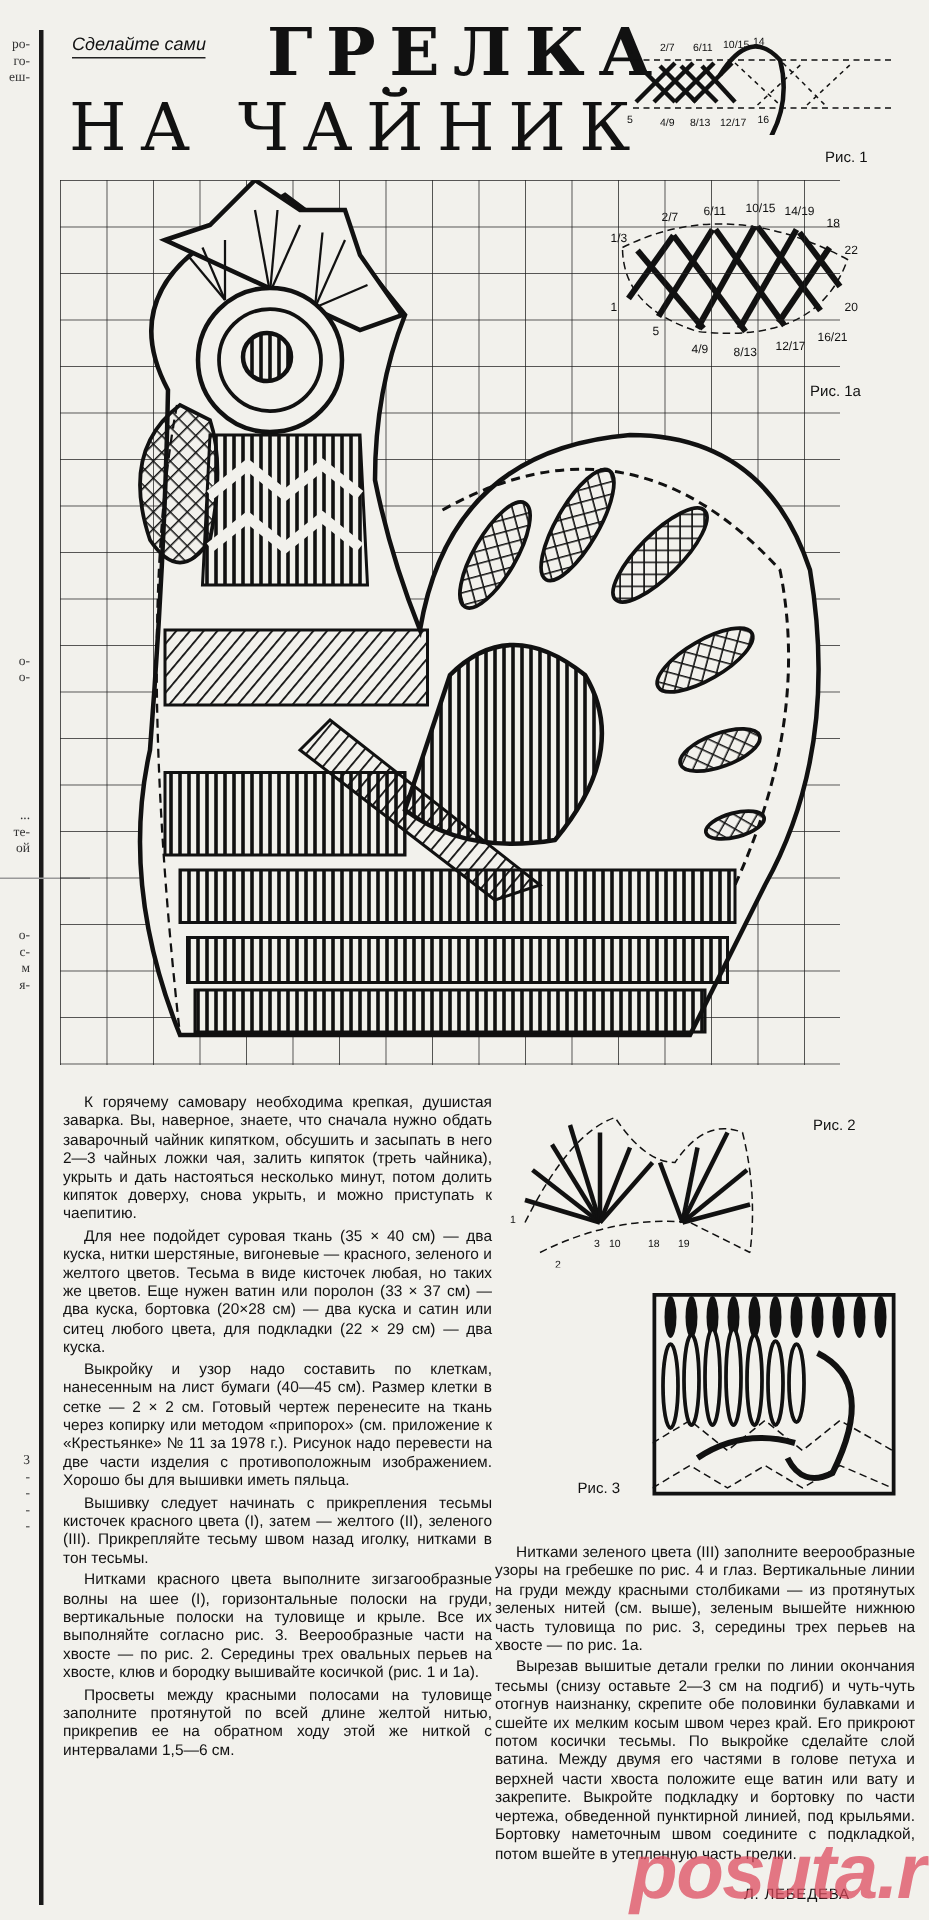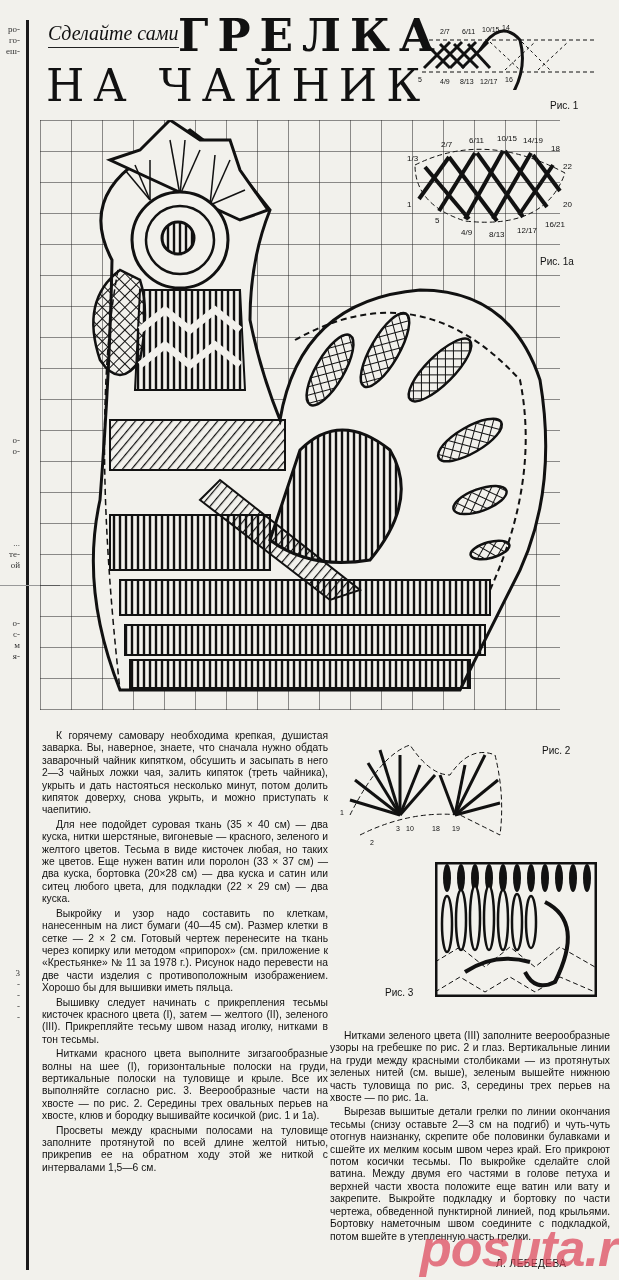--- a/index.html
+++ b/index.html
@@ -1,20 +1,20 @@
 <!DOCTYPE html>
 <html><head>
 <meta charset="utf-8">
 <style>
   html,body{margin:0;padding:0;}
   body{width:619px;height:1280px;background:#f2f1ec;position:relative;overflow:hidden;font-family:"Liberation Sans",sans-serif;color:#111;}
   .abs{position:absolute;}
   .edge-frag{position:absolute;left:2px;font-family:Liberation Serif, serif;font-size:9px;line-height:11px;color:#333;text-align:right;width:18px;}
   .vrule{position:absolute;left:26px;top:20px;width:3px;height:1250px;background:#1a1a1a;}
-  .kicker{position:absolute;left:48px;top:22px;font-family:Liberation Serif, serif;font-style:italic;font-size:20px;border-bottom:1px solid #222;padding-bottom:2px;}
+  .kicker{position:absolute;left:48px;top:22px;font-family:Liberation Sans, sans-serif;font-style:italic;font-size:12px;border-bottom:1px solid #222;padding-bottom:2px;}
   .title1{position:absolute;left:178px;top:14px;font-family:"DejaVu Serif",serif;font-weight:bold;font-size:44px;letter-spacing:9px;line-height:44px;}
   .title2{position:absolute;left:46px;top:62px;font-family:"DejaVu Serif",serif;font-weight:normal;font-size:44px;letter-spacing:9px;line-height:48px;}
   .fig-label{position:absolute;font-family:"Liberation Sans",sans-serif;font-size:10px;}
   .pattern{position:absolute;left:40px;top:120px;width:520px;height:590px;}
   .col{position:absolute;font-family:"Liberation Sans",sans-serif;font-size:10.3px;line-height:12.4px;text-align:justify;}
   .col p{margin:0 0 2px 0;text-indent:14px;}
   .sig{position:absolute;left:496px;top:1258px;font-size:10px;letter-spacing:.5px;}
   .watermark{position:absolute;left:420px;top:1218px;font-family:"Liberation Sans",sans-serif;font-weight:bold;font-style:italic;font-size:52px;color:rgba(220,70,90,.72);letter-spacing:-1px;}
 </style>
 </head>
@@ -250,18 +250,18 @@
 <div class="col" style="left:42px;top:730px;width:286px;">
   <p>К горячему самовару необходима крепкая, душистая заварка. Вы, наверное, знаете, что сначала нужно обдать заварочный чайник кипятком, обсушить и засыпать в него 2—3 чайных ложки чая, залить кипяток (треть чайника), укрыть и дать настояться несколько минут, потом долить кипяток доверху, снова укрыть, и можно приступать к чаепитию.</p>
   <p>Для нее подойдет суровая ткань (35 × 40 см) — два куска, нитки шерстяные, вигоневые — красного, зеленого и желтого цветов. Тесьма в виде кисточек любая, но таких же цветов. Еще нужен ватин или поролон (33 × 37 см) — два куска, бортовка (20×28 см) — два куска и сатин или ситец любого цвета, для подкладки (22 × 29 см) — два куска.</p>
   <p>Выкройку и узор надо составить по клеткам, нанесенным на лист бумаги (40—45 см). Размер клетки в сетке — 2 × 2 см. Готовый чертеж перенесите на ткань через копирку или методом «припорох» (см. приложение к «Крестьянке» № 11 за 1978 г.). Рисунок надо перевести на две части изделия с противоположным изображением. Хорошо бы для вышивки иметь пяльца.</p>
   <p>Вышивку следует начинать с прикрепления тесьмы кисточек красного цвета (I), затем — желтого (II), зеленого (III). Прикрепляйте тесьму швом назад иголку, нитками в тон тесьмы.</p>
   <p>Нитками красного цвета выполните зигзагообразные волны на шее (I), горизонтальные полоски на груди, вертикальные полоски на туловище и крыле. Все их выполняйте согласно рис. 3. Веерообразные части на хвосте — по рис. 2. Середины трех овальных перьев на хвосте, клюв и бородку вышивайте косичкой (рис. 1 и 1а).</p>
   <p>Просветы между красными полосами на туловище заполните протянутой по всей длине желтой нитью, прикрепив ее на обратном ходу этой же ниткой с интервалами 1,5—6 см.</p>
 </div>
 
 <div class="col" style="left:330px;top:1030px;width:280px;">
-  <p>Нитками зеленого цвета (III) заполните веерообразные узоры на гребешке по рис. 2 и глаз. Вертикальные линии на груди между красными столбиками — из протянутых зеленых нитей (см. выше), зеленым вышейте нижнюю часть туловища по рис. 3, середины трех перьев на хвосте — по рис. 1а.</p>
+  <p>Нитками зеленого цвета (III) заполните веерообразные узоры на гребешке по рис. 4 и глаз. Вертикальные линии на груди между красными столбиками — из протянутых зеленых нитей (см. выше), зеленым вышейте нижнюю часть туловища по рис. 3, середины трех перьев на хвосте — по рис. 1а.</p>
   <p>Вырезав вышитые детали грелки по линии окончания тесьмы (снизу оставьте 2—3 см на подгиб) и чуть-чуть отогнув наизнанку, скрепите обе половинки булавками и сшейте их мелким косым швом через край. Его прикроют потом косички тесьмы. По выкройке сделайте слой ватина. Между двумя его частями в голове петуха и верхней части хвоста положите еще ватин или вату и закрепите. Выкройте подкладку и бортовку по части чертежа, обведенной пунктирной линией, под крыльями. Бортовку наметочным швом соедините с подкладкой, потом вшейте в утепленную часть грелки.</p>
 </div>
 
 <div class="sig">Л. ЛЕБЕДЕВА</div>
 <div class="watermark">posuta.ru</div>
 
 </body></html>

